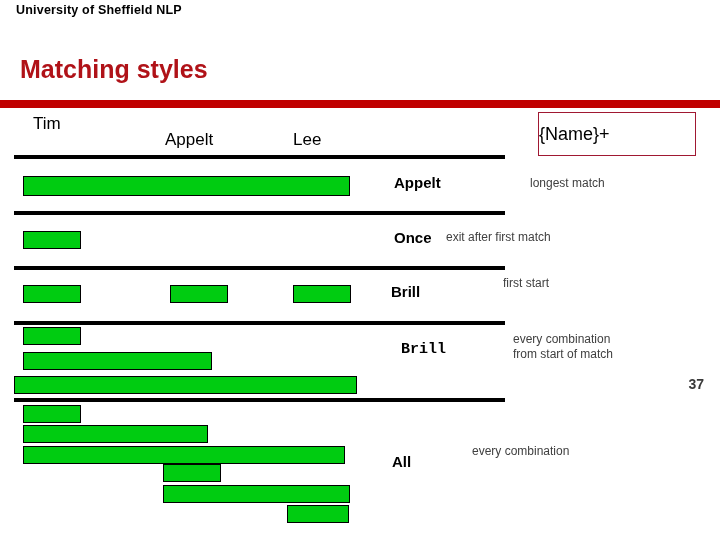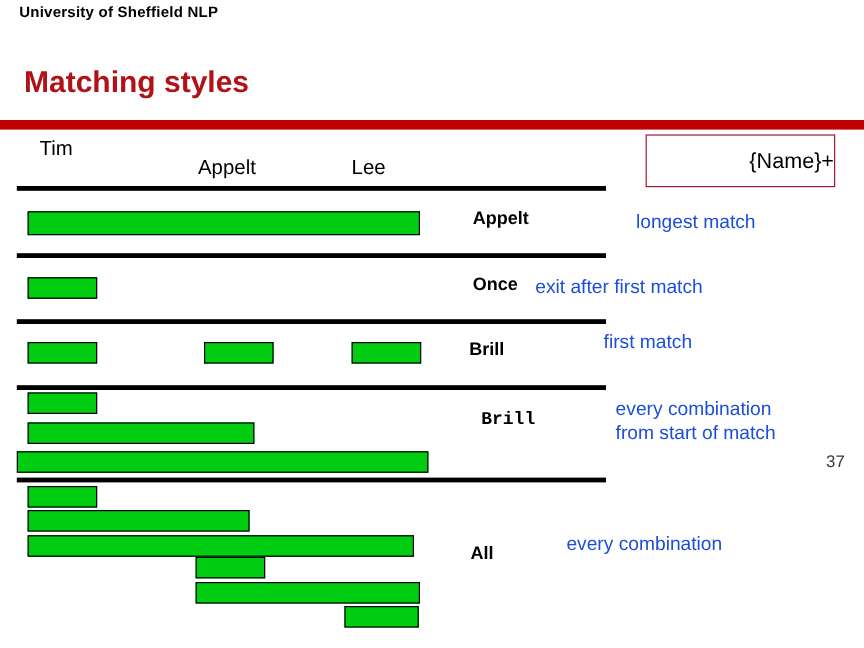--- a/index.html
+++ b/index.html
@@ -77,51 +77,51 @@
     position: absolute;
     font-size: 15px;
     font-weight: bold;
     color: #000000;
     white-space: nowrap;
   }
 
   
   .desc {
     position: absolute;
-    font-size: 16px;
-    color: #1d4ed8;
+    font-size: 12px;
+    color: #404040;
     white-space: pre-line;
     line-height: 1.25;
   }
 
   
   .name-box {
     position: absolute;
     left: 538px;
     top: 112px;
     width: 158px;
     height: 44px;
     border: 1px solid #a01832;
     box-sizing: border-box;
     background: #ffffff;
     display: flex;
     align-items: center;
-    justify-content: flex-end;
+    justify-content: flex-start;
   }
   .name-box span {
     font-size: 18px;
     color: #000000;
   }
 
   .page-num {
     position: absolute;
     right: 16px;
     bottom: 8px;
     font-size: 14px;
-    font-weight: normal;
+    font-weight: bold;
     color: #3a3a3a;
     text-align: center;
   }
 </style>
 </head>
 <body>
 
 <div class="slide">
 
   <div class="kicker">University of Sheffield NLP</div>
@@ -150,21 +150,21 @@
       <div class="bar" style="left: 23px; top: 176px; width: 327px; height: 20px;"></div>
       <div class="style-label" style="left: 394px; top: 174px;">Appelt</div>
       <div class="desc" style="left: 530px; top: 176px;">longest match</div>
       <div class="bar" style="left: 23px; top: 231px; width: 58px; height: 18px;"></div>
       <div class="style-label" style="left: 394px; top: 229px;">Once</div>
       <div class="desc" style="left: 446px; top: 230px;">exit after first match</div>
       <div class="bar" style="left: 23px; top: 285px; width: 58px; height: 18px;"></div>
       <div class="bar" style="left: 170px; top: 285px; width: 58px; height: 18px;"></div>
       <div class="bar" style="left: 293px; top: 285px; width: 58px; height: 18px;"></div>
       <div class="style-label" style="left: 391px; top: 283px;">Brill</div>
-      <div class="desc" style="left: 503px; top: 276px;">first match</div>
+      <div class="desc" style="left: 503px; top: 276px;">first start</div>
       <div class="bar" style="left: 23px; top: 327px; width: 58px; height: 18px;"></div>
       <div class="bar" style="left: 23px; top: 352px; width: 189px; height: 18px;"></div>
       <div class="bar" style="left: 14px; top: 376px; width: 343px; height: 18px;"></div>
       <div class="style-label" style="left: 401px; top: 341px; font-family: Liberation Mono, monospace;">Brill</div>
       <div class="desc" style="left: 513px; top: 332px;">every combination
 from start of match</div>
       <div class="bar" style="left: 23px; top: 405px; width: 58px; height: 18px;"></div>
       <div class="bar" style="left: 23px; top: 425px; width: 185px; height: 18px;"></div>
       <div class="bar" style="left: 23px; top: 446px; width: 322px; height: 18px;"></div>
       <div class="bar" style="left: 163px; top: 464px; width: 58px; height: 18px;"></div>

